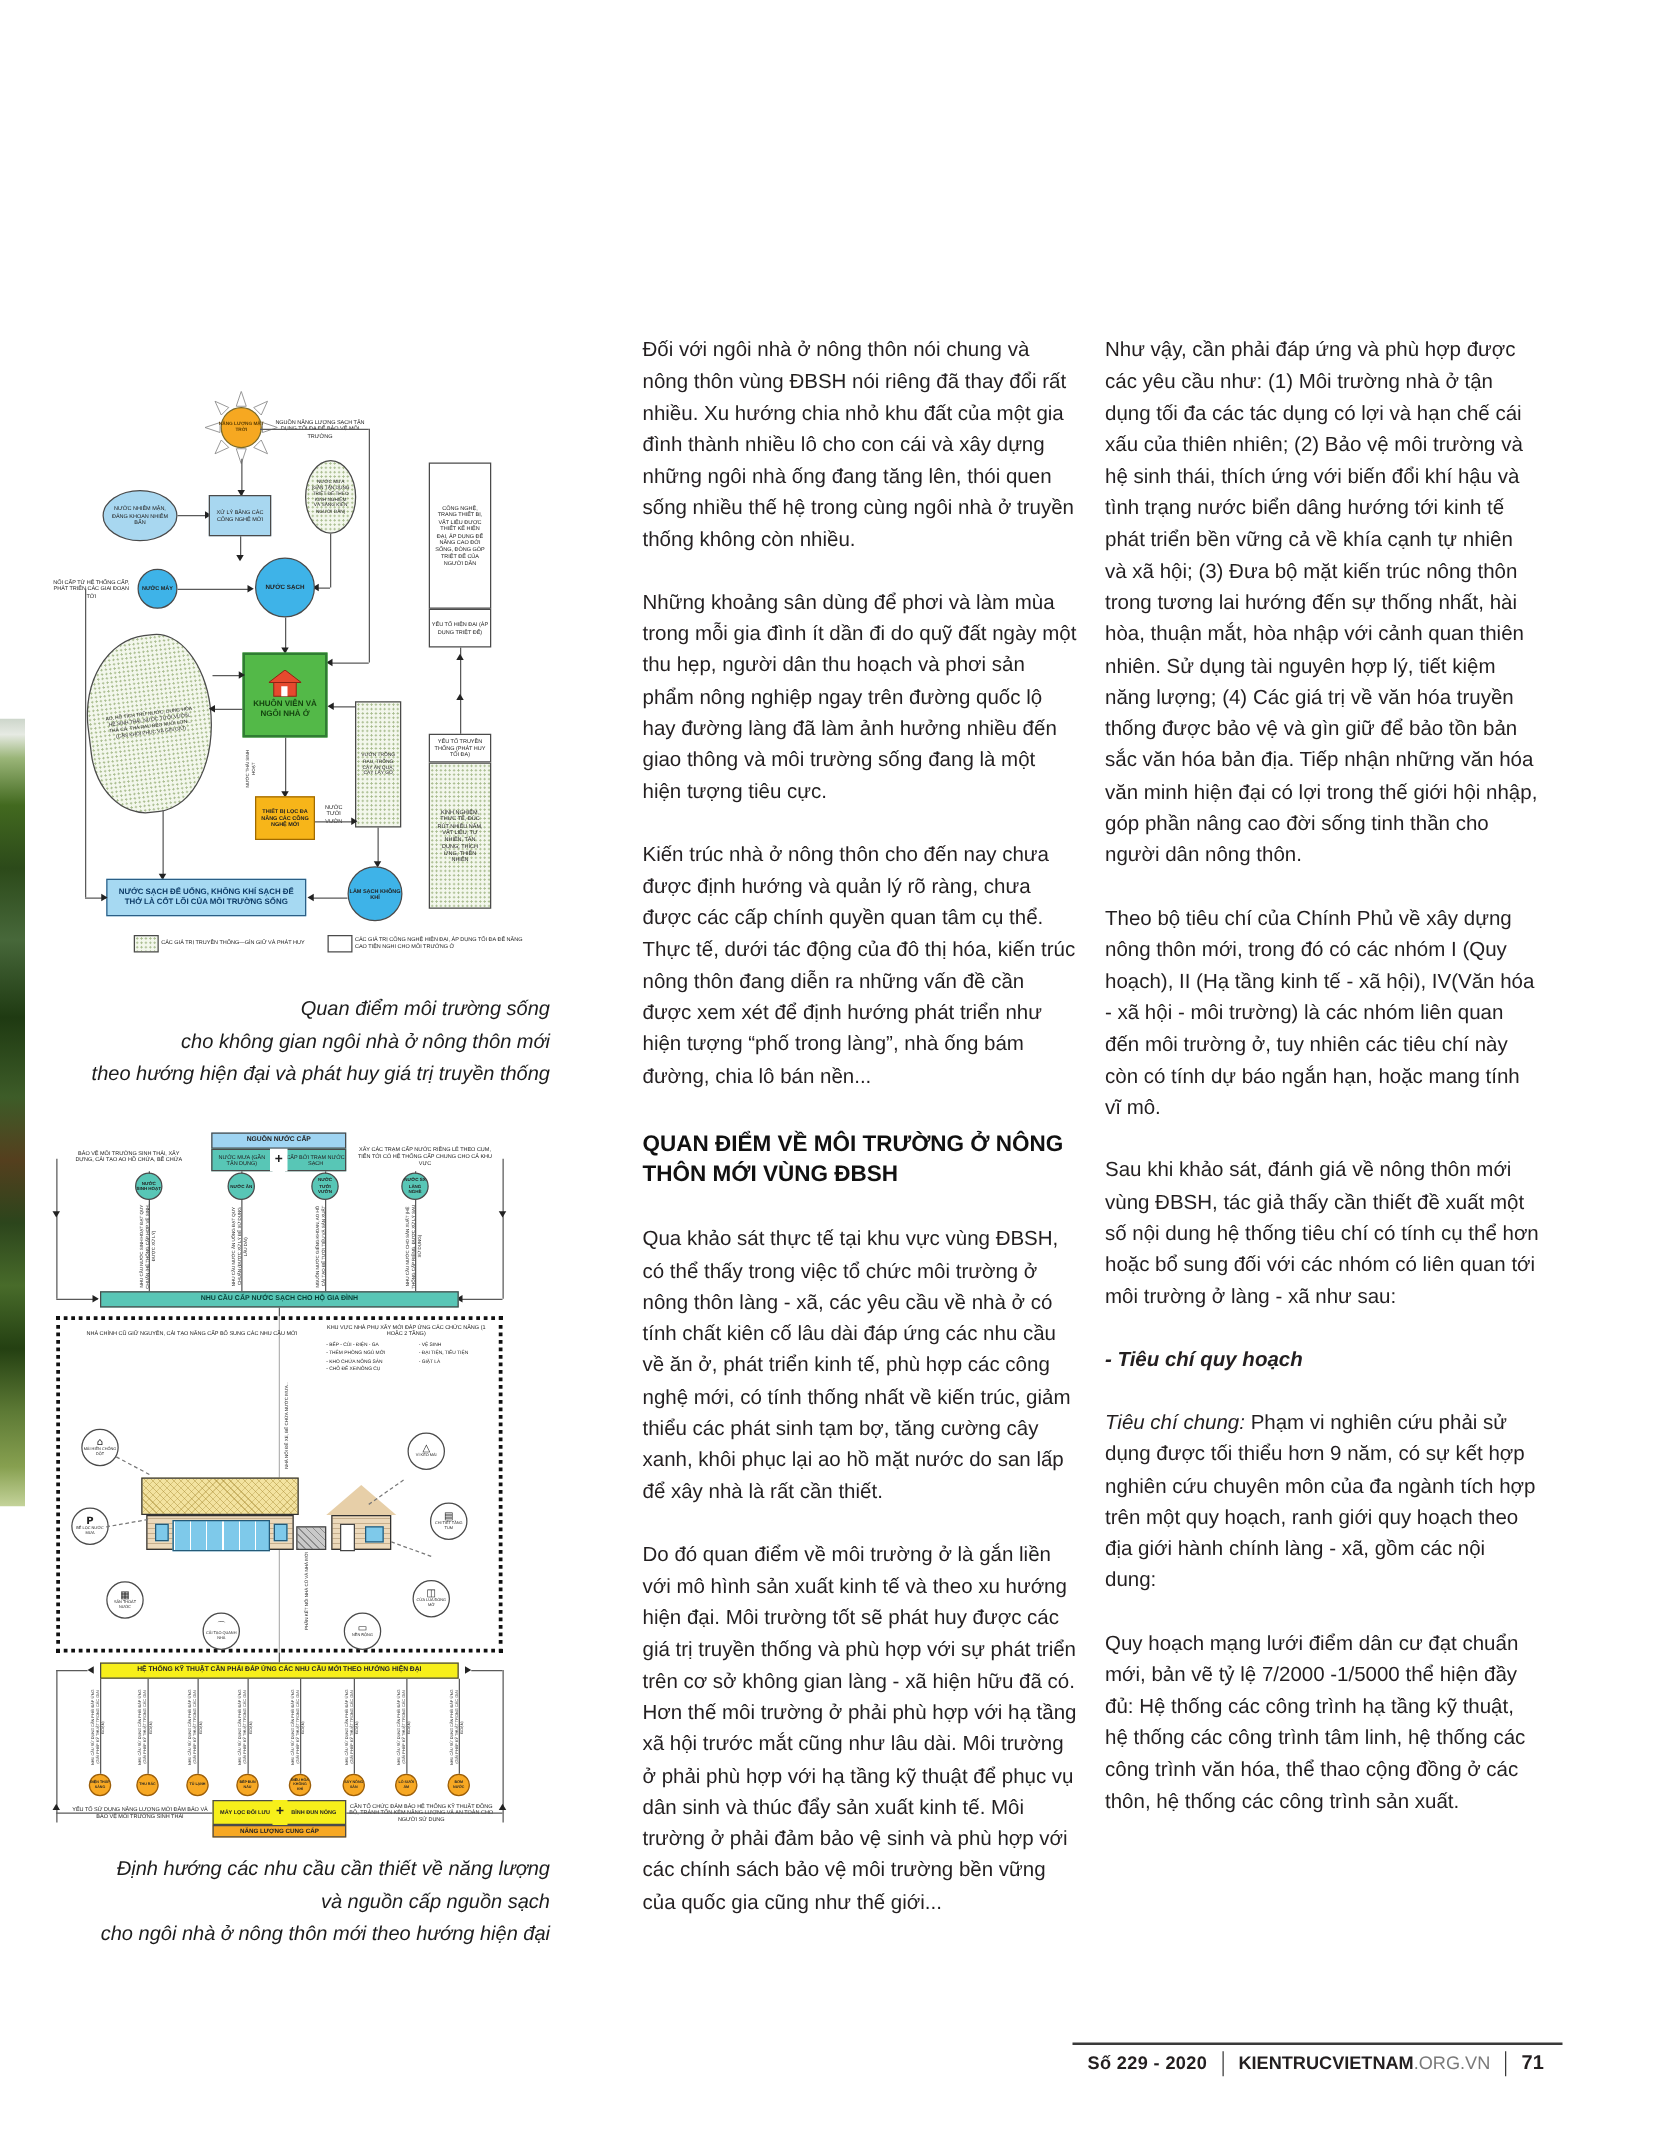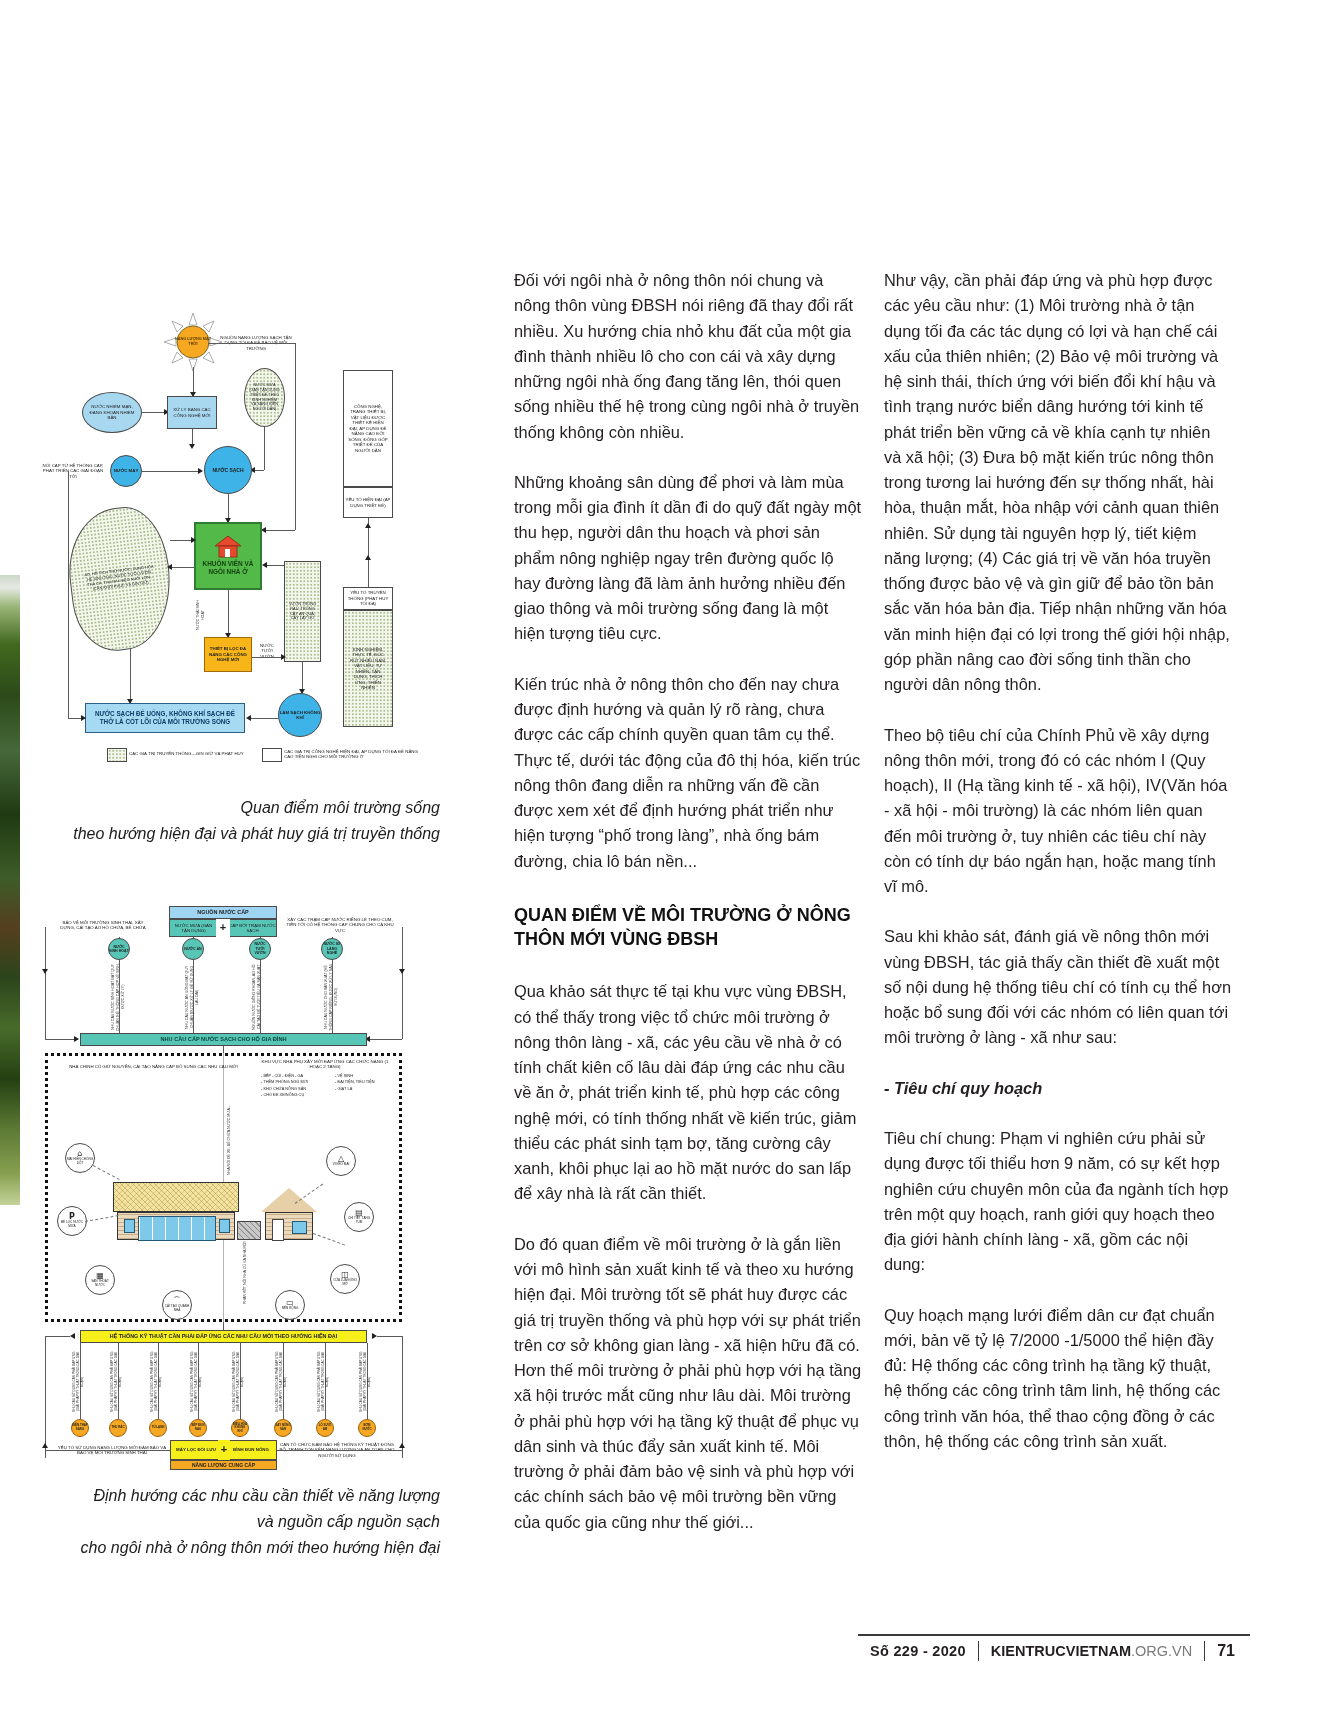--- a/index.html
+++ b/index.html
@@ -6,21 +6,21 @@
   .page{position:relative;width:1329px;height:1725px;background:#ffffff;font-family:"Liberation Sans",sans-serif;color:#231f20;overflow:hidden;margin:0 auto;}
   
   .photo{position:absolute;left:0;top:575px;width:20px;height:630px;
     background:linear-gradient(180deg,#cdd6cb 0%,#e6eae3 2%,#9ab578 5%,#42691f 11%,#2c4a1a 19%,#47683a 28%,#1f3a12 38%,#3d5c28 48%,#553f1e 56%,#2c451c 64%,#486b2a 72%,#244012 80%,#5d7a35 88%,#87a050 95%,#c4d39a 100%);}
   
   .col{position:absolute;top:268px;width:348px;font-size:16.4px;line-height:1.54;color:#231f20;}
   .c1{left:514px;} .c2{left:884px;}
   .col p{margin:0 0 25px 0;}
   .h{font-weight:bold;font-size:18px;line-height:1.32;margin:30px 0 28px 0;color:#111;}
   .sub{font-style:italic;font-weight:bold;}
-  .it{text-align:center;}
+  .it{font-style:italic;text-align:center;}
   
   .cap{position:absolute;left:36px;width:404px;text-align:right;font-style:italic;font-size:16px;line-height:1.62;color:#1c1c1c;}
   
   .footer{position:absolute;left:858px;top:1634px;width:392px;border-top:2px solid #3a3a3a;display:flex;align-items:center;padding-top:5px;font-size:14.5px;}
   .footer .cell{padding:0 12px;white-space:nowrap;}
   .footer .sep{width:1px;height:20px;background:#3a3a3a;}
   .footer .issue{font-weight:bold;letter-spacing:.3px;}
   .footer .site-b{font-weight:bold;margin-top:20px;}
   .footer .site-l{color:#7a7a7a;}
   .footer .pg{font-weight:bold;font-size:16px;}
@@ -148,20 +148,21 @@
       <div class="ar r" style="left:41px;top:460px;"></div>
 
     <div class="bd dot" style="position:absolute;left:67px;top:493px;width:18px;height:12px;"></div>
     <div class="n tiny" style="left:89px;top:492px;width:122px;height:14px;align-items:flex-start;text-align:left;justify-content:center;">CÁC GIÁ TRỊ TRUYỀN THỐNG—GÌN GIỮ VÀ PHÁT HUY</div>
     <div class="bd" style="position:absolute;left:222px;top:493px;width:18px;height:12px;background:#fff;"></div>
     <div class="n tiny" style="left:244px;top:490px;width:134px;height:18px;align-items:flex-start;text-align:left;">CÁC GIÁ TRỊ CÔNG NGHỆ HIỆN ĐẠI, ÁP DỤNG TỐI ĐA ĐỂ NÂNG CAO TIỆN NGHI CHO MÔI TRƯỜNG Ở</div>
   </div>
 
   <div class="cap" style="top:795px;">
     <div>Quan điểm môi trường sống</div>
+    <div>cho không gian ngôi nhà ở nông thôn mới</div>
     <div>theo hướng hiện đại và phát huy giá trị truyền thống</div>
   </div>
 
   <div class="d" style="left:33px;top:903px;width:410px;height:572px;">
 
     <div class="n bd" style="left:136px;top:3px;width:108px;height:13px;background:#9fd4f2;font-weight:bold;font-size:5.4px;">NGUỒN NƯỚC CẤP</div>
     <div class="n bd teal tiny" style="left:136px;top:16px;width:49px;height:18px;">NƯỚC MƯA (GẦN TẬN DỤNG)</div>
     <div class="n" style="left:183px;top:16px;width:14px;height:18px;font-size:11px;font-weight:bold;background:#fff;z-index:2;">+</div>
     <div class="n bd teal tiny" style="left:195px;top:16px;width:49px;height:18px;">CẤP BỞI TRẠM NƯỚC SẠCH</div>
 

